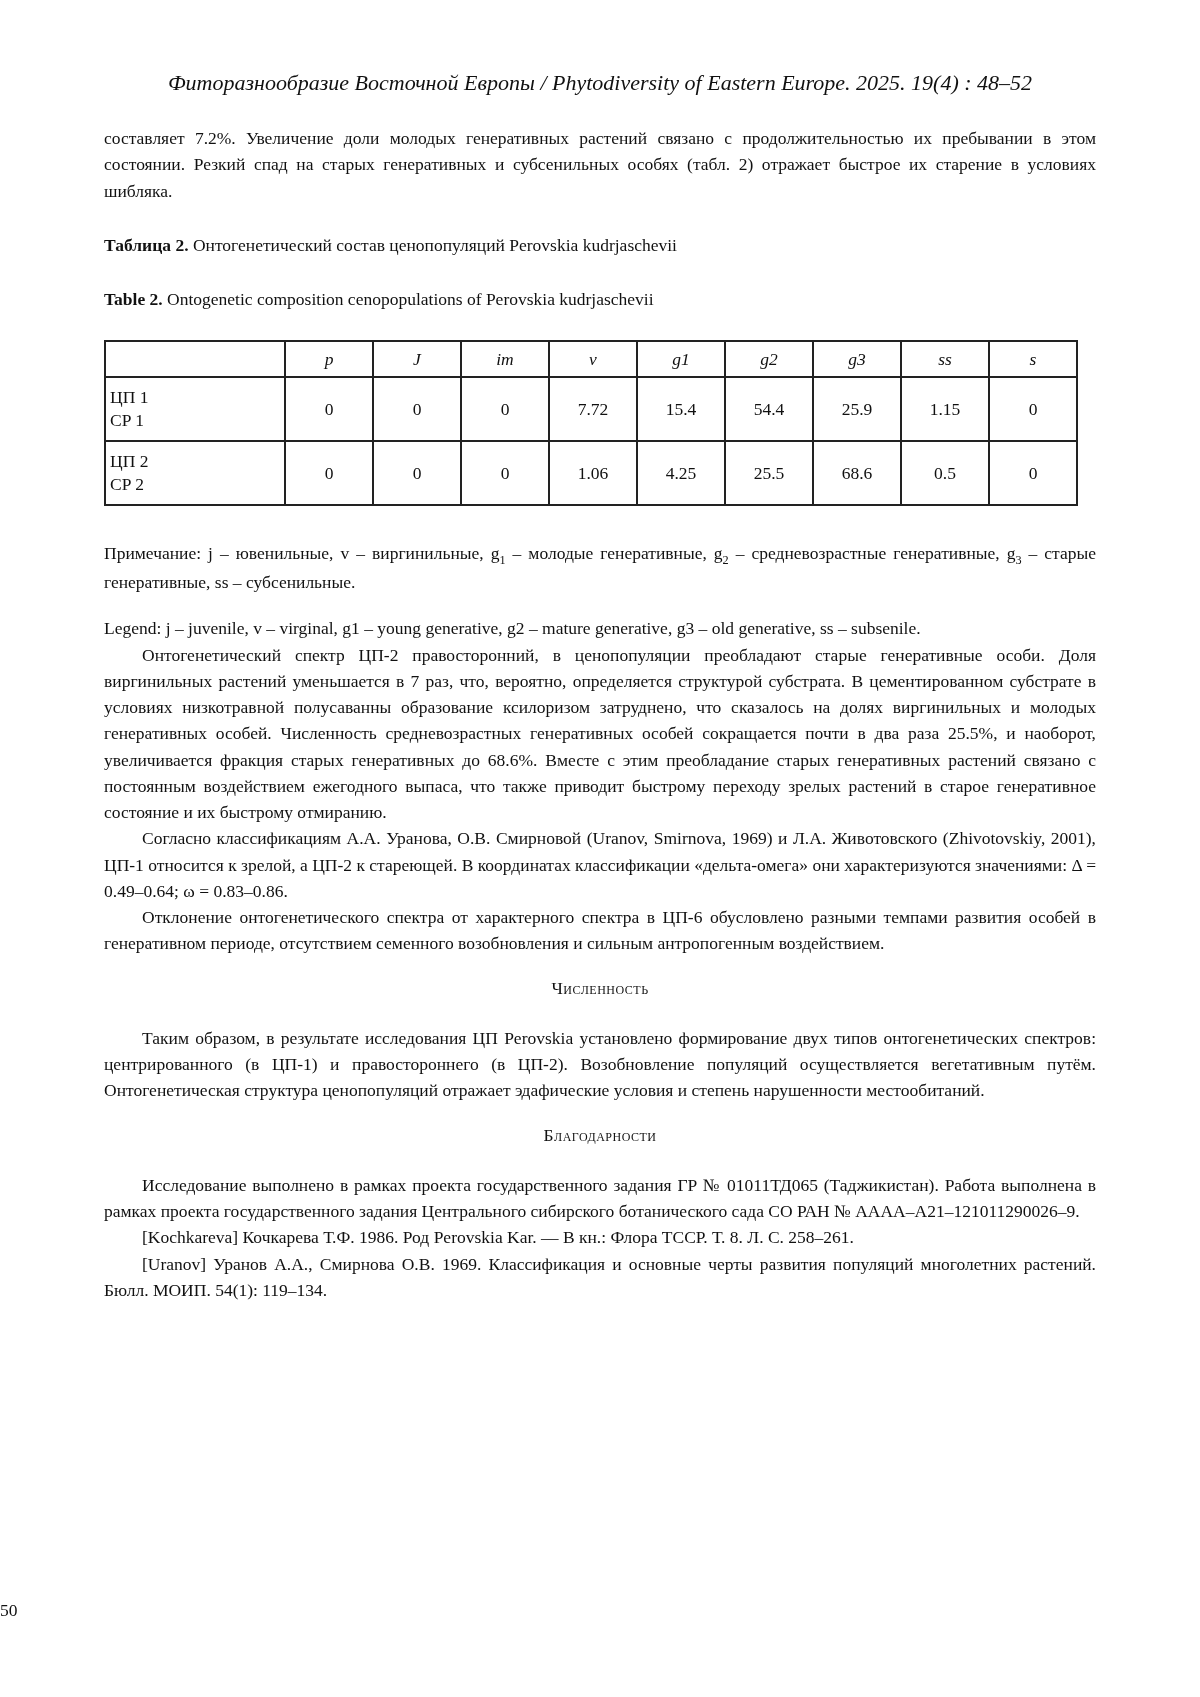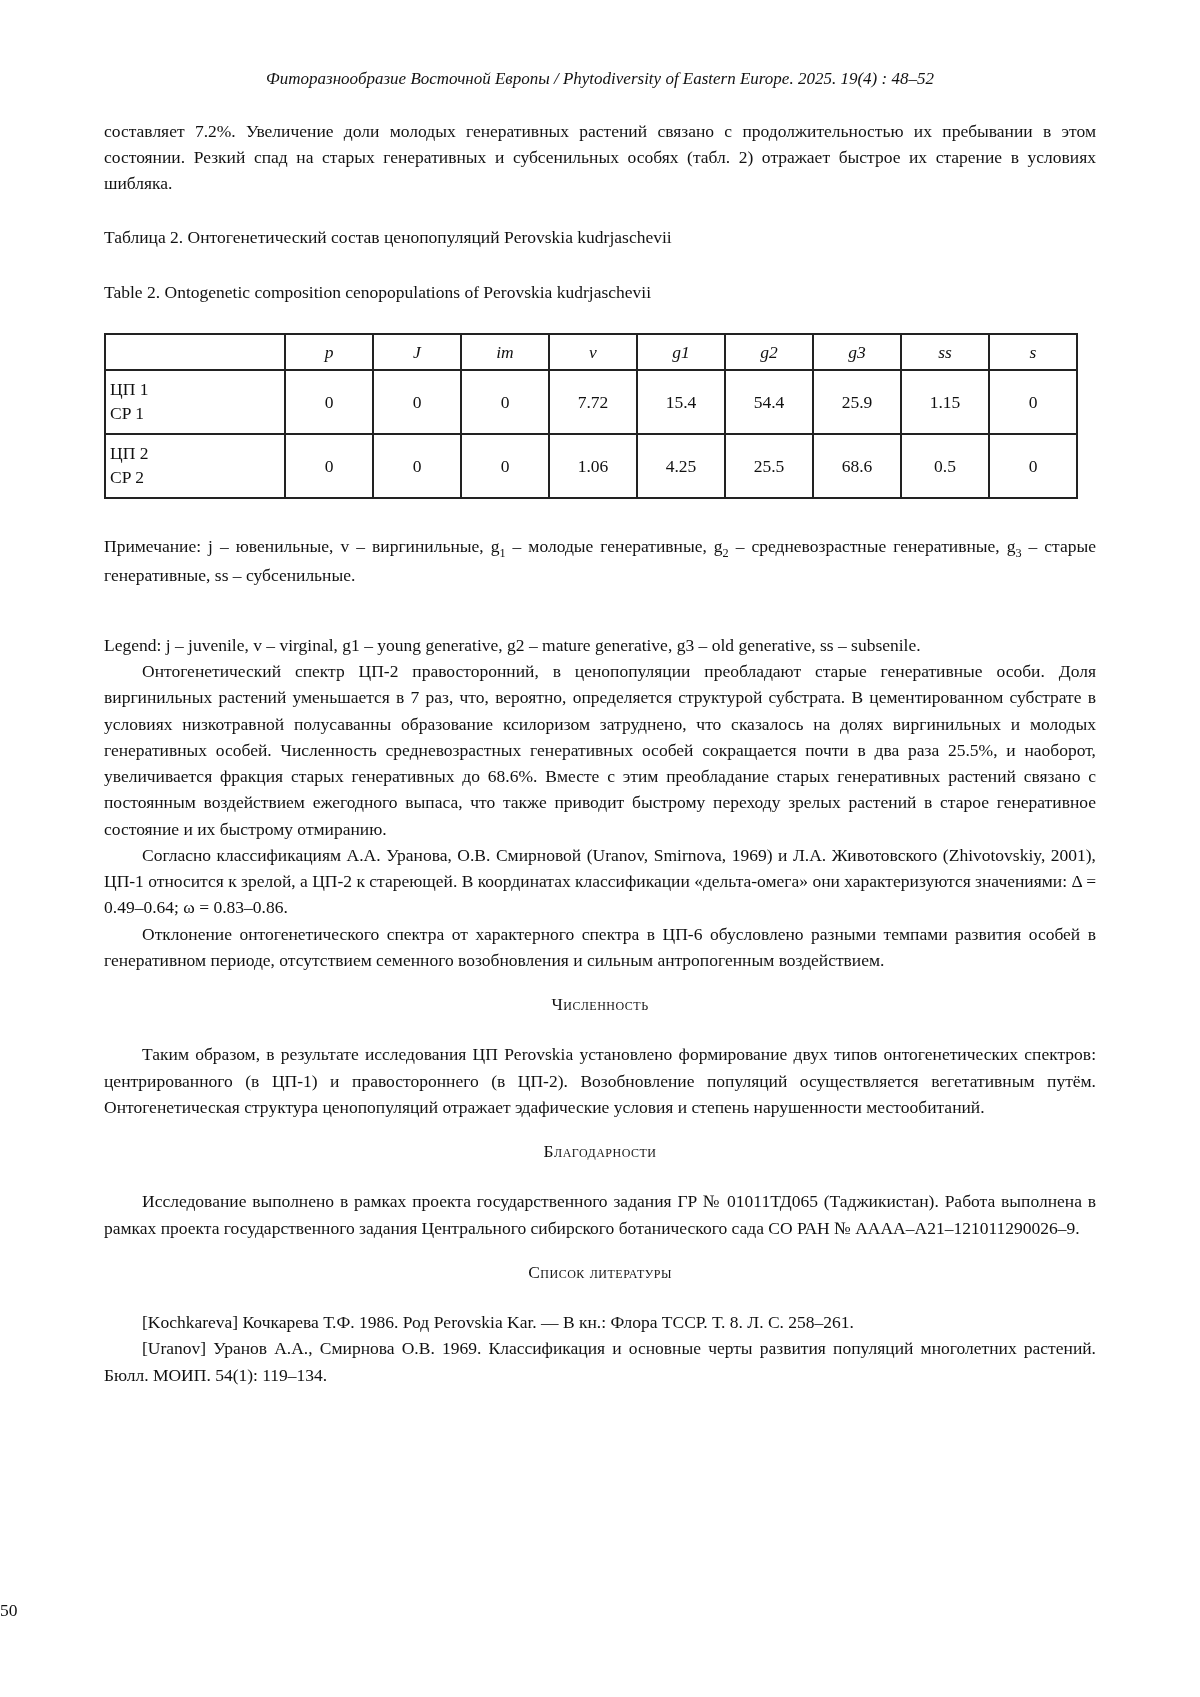--- a/index.html
+++ b/index.html
@@ -16,29 +16,29 @@
     color: #111111;
     font-family: "Liberation Serif", "DejaVu Serif", serif;
     font-size: 17.5px;
     line-height: 1.5;
     padding: 66px 104px 0 104px;
     overflow: hidden;
   }
   .journal-line {
     text-align: center;
     font-style: italic;
-    font-size: 17px;
+    font-size: 22px;
     margin-bottom: 26px;
     white-space: nowrap;
   }
   p { margin: 0; }
   .just { text-align: justify; }
   .indent { text-indent: 38px; }
   .it { }
-  .bd { font-weight: normal; }
+  .bd { font-weight: bold; }
   sub { font-size: 70%; }
 
   .caption { margin-top: 28px; }
 
   table.data {
     border-collapse: collapse;
     margin-top: 28px;
     width: 972px;
     table-layout: fixed;
     font-size: 17.5px;
@@ -47,21 +47,21 @@
     border: 2px solid #222222;
     padding: 2px 4px;
     font-weight: normal;
     background: #ffffff;
   }
   table.data th { font-style: italic; text-align: center; height: 30px; }
   table.data td { text-align: center; height: 58px; }
   table.data td.rowlabel { text-align: left; padding-left: 4px; line-height: 1.35; }
 
   .note { margin-top: 34px; }
-  .legend { margin-top: 44px; }
+  .legend { margin-top: 20px; }
   .bodyblock { }
 
   .sect-heading {
     text-align: center;
     font-variant: small-caps;
     letter-spacing: 0.5px;
     margin-top: 18px;
     margin-bottom: 24px;
   }
   .sect-gap { }
@@ -158,21 +158,20 @@
   <p class="just indent">Отклонение онтогенетического спектра от характерного спектра в ЦП-6 обусловлено разными темпами развития особей в генеративном периоде, отсутствием семенного возобновления и сильным антропогенным воздействием.</p>
 
   <div class="sect-heading">Численность</div>
 
   <p class="just indent"><span>Таким образом, в результате исследования ЦП </span><span class="it">Perovskia</span><span> установлено формирование двух типов онтогенетических спектров: центрированного (в ЦП-1) и правостороннего (в ЦП-2). Возобновление популяций осуществляется вегетативным путём. Онтогенетическая структура ценопопуляций отражает эдафические условия и степень нарушенности местообитаний.</span></p>
 
   <div class="sect-heading sect-gap">Благодарности</div>
 
   <p class="just indent">Исследование выполнено в рамках проекта государственного задания ГР № 01011ТД065 (Таджикистан). Работа выполнена в рамках проекта государственного задания Центрального сибирского ботанического сада СО РАН № АААА–А21–121011290026–9.</p>
 
-  <div class="sect-heading sect-gap">Список литературы</div>
 
   <p class="just indent"><span>[Kochkareva] Кочкарева Т.Ф. 1986. Род </span><span class="it">Perovskia</span><span> Kar. — В кн.: Флора ТССР. Т. 8. Л. С. 258–261.</span></p>
 
   <p class="just indent"><span>[Uranov] Уранов А.А., Смирнова О.В. 1969. Классификация и основные черты развития популяций многолетних растений. Бюлл. МОИП. 54(1): 119–134.</span></p>
 
   <div class="page-number">50</div>
 
 </div>
 
 </body></html>

